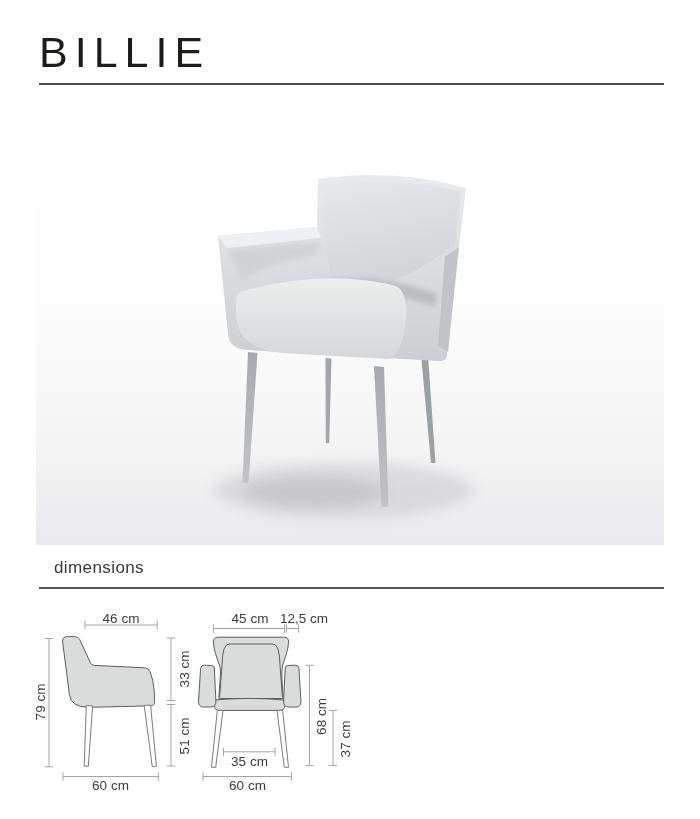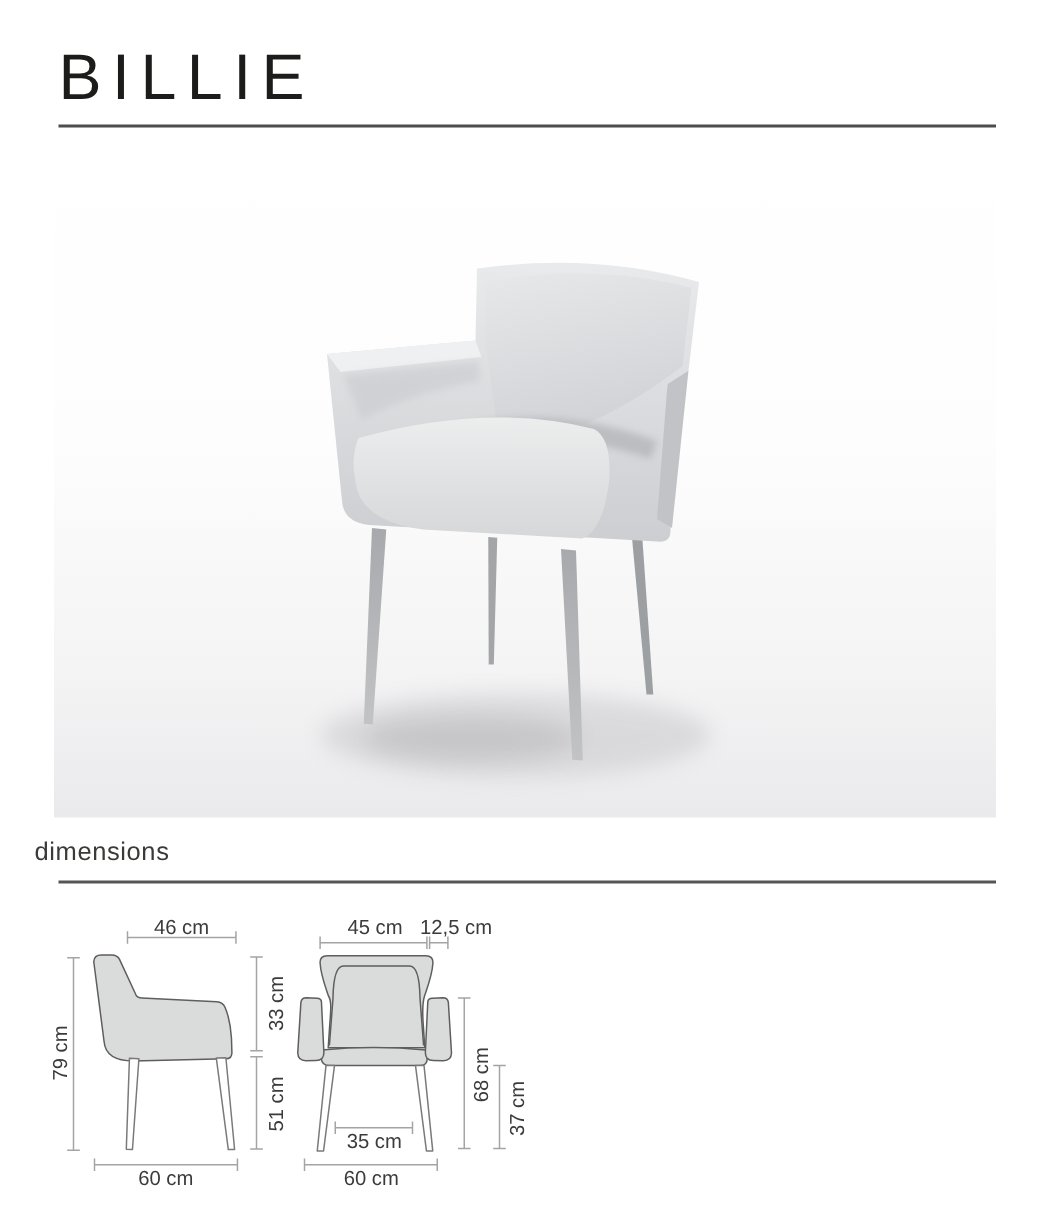--- a/index.html
+++ b/index.html
@@ -9,21 +9,21 @@
   .brand{position:absolute;left:39px;top:31px;font-size:43px;font-weight:500;
          letter-spacing:7px;color:#1c1c1a;line-height:1;}
   .type{position:absolute;right:36px;top:45px;font-size:32px;font-weight:300;
         color:#262624;line-height:1;}
   .header-rule{position:absolute;left:39px;top:83px;width:625px;height:2px;background:#4d4d4d;}
   
   .photo{position:absolute;left:36px;top:96px;width:628px;height:449px;
          background:linear-gradient(180deg,#ffffff 0%,#fdfdfd 45%,#f4f4f5 78%,#eaeaec 100%);}
   .photo svg{display:block;}
   
-  .dim-title{position:absolute;left:23px;top:559px;font-size:17px;letter-spacing:0.4px;
+  .dim-title{position:absolute;left:54px;top:559px;font-size:17px;letter-spacing:0.4px;
              color:#3a3a38;line-height:1;}
   .section-rule{position:absolute;left:39px;top:587px;width:625px;height:1.5px;background:#555555;}
   .drawings{position:absolute;left:0;top:596px;width:700px;height:223px;}
   .dimtext{font-family:"Liberation Sans",sans-serif;font-size:13.5px;fill:#3b3b3b;}
 </style>
 </head>
 <body>
 
 <div class="sheet">
 

